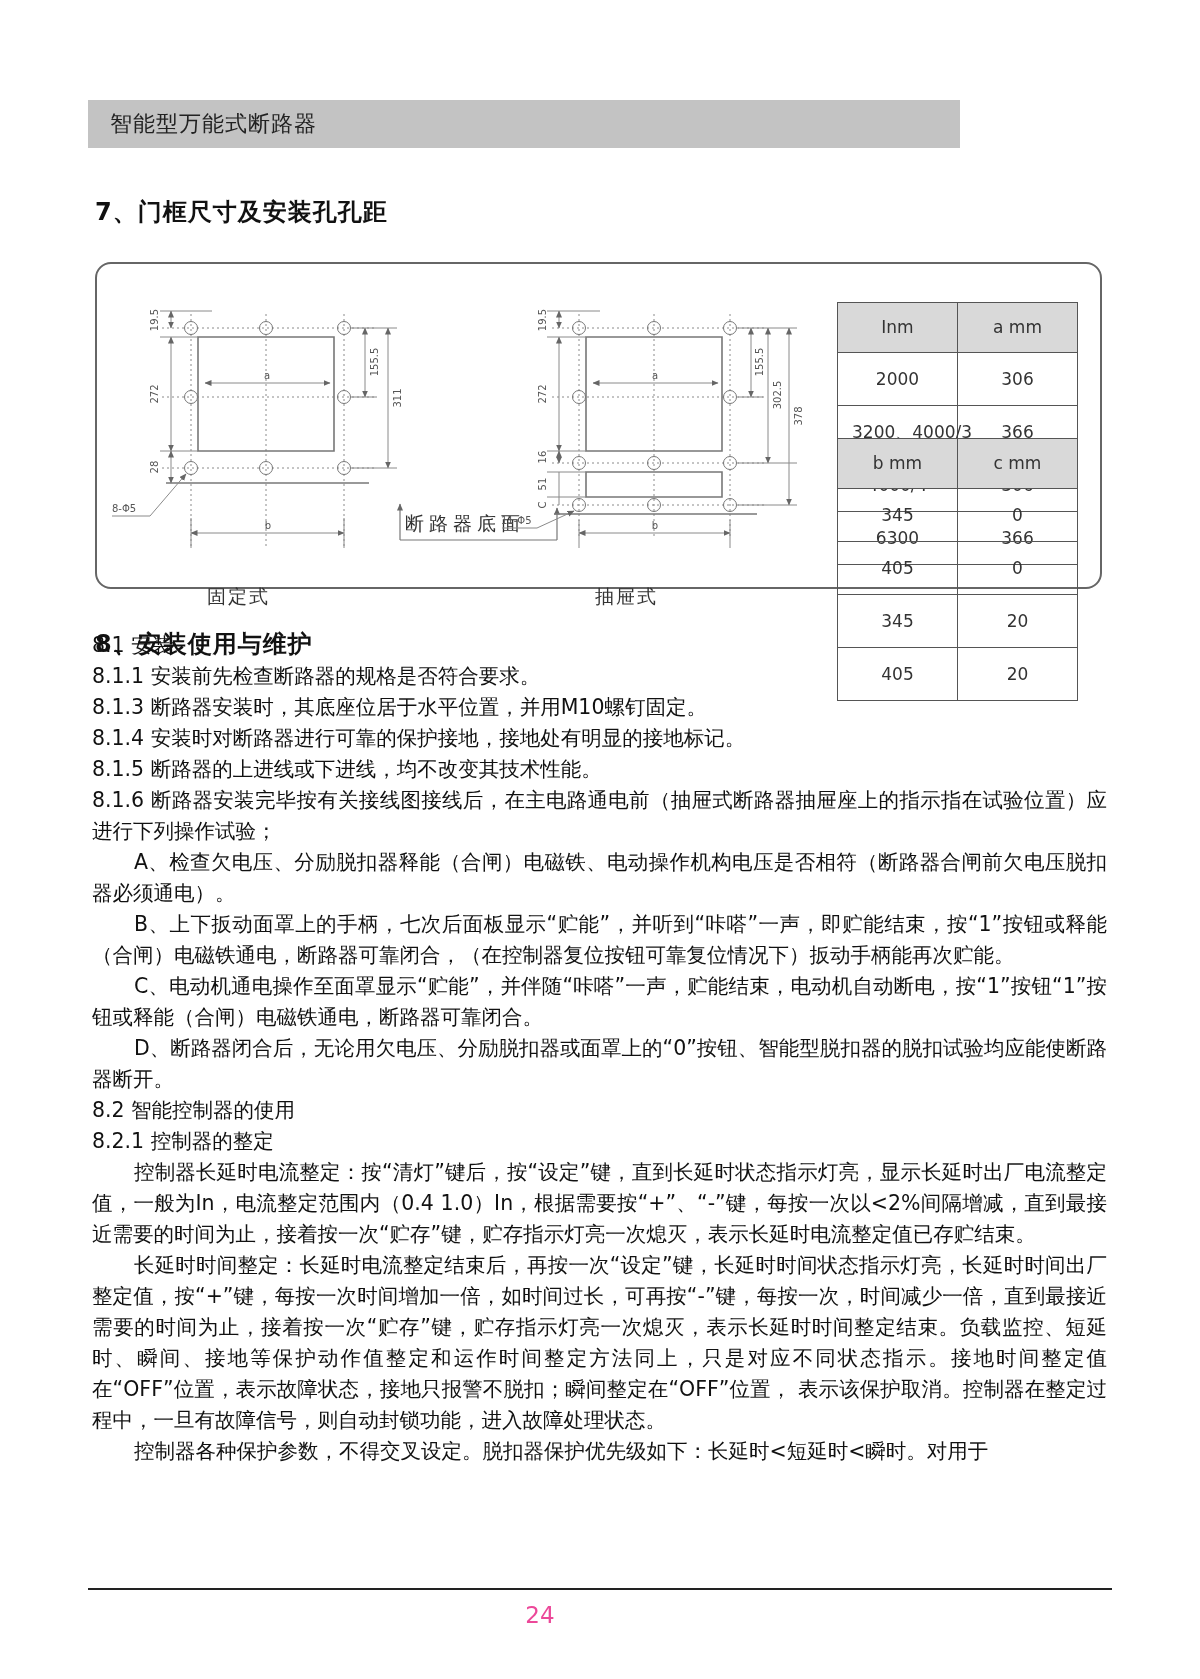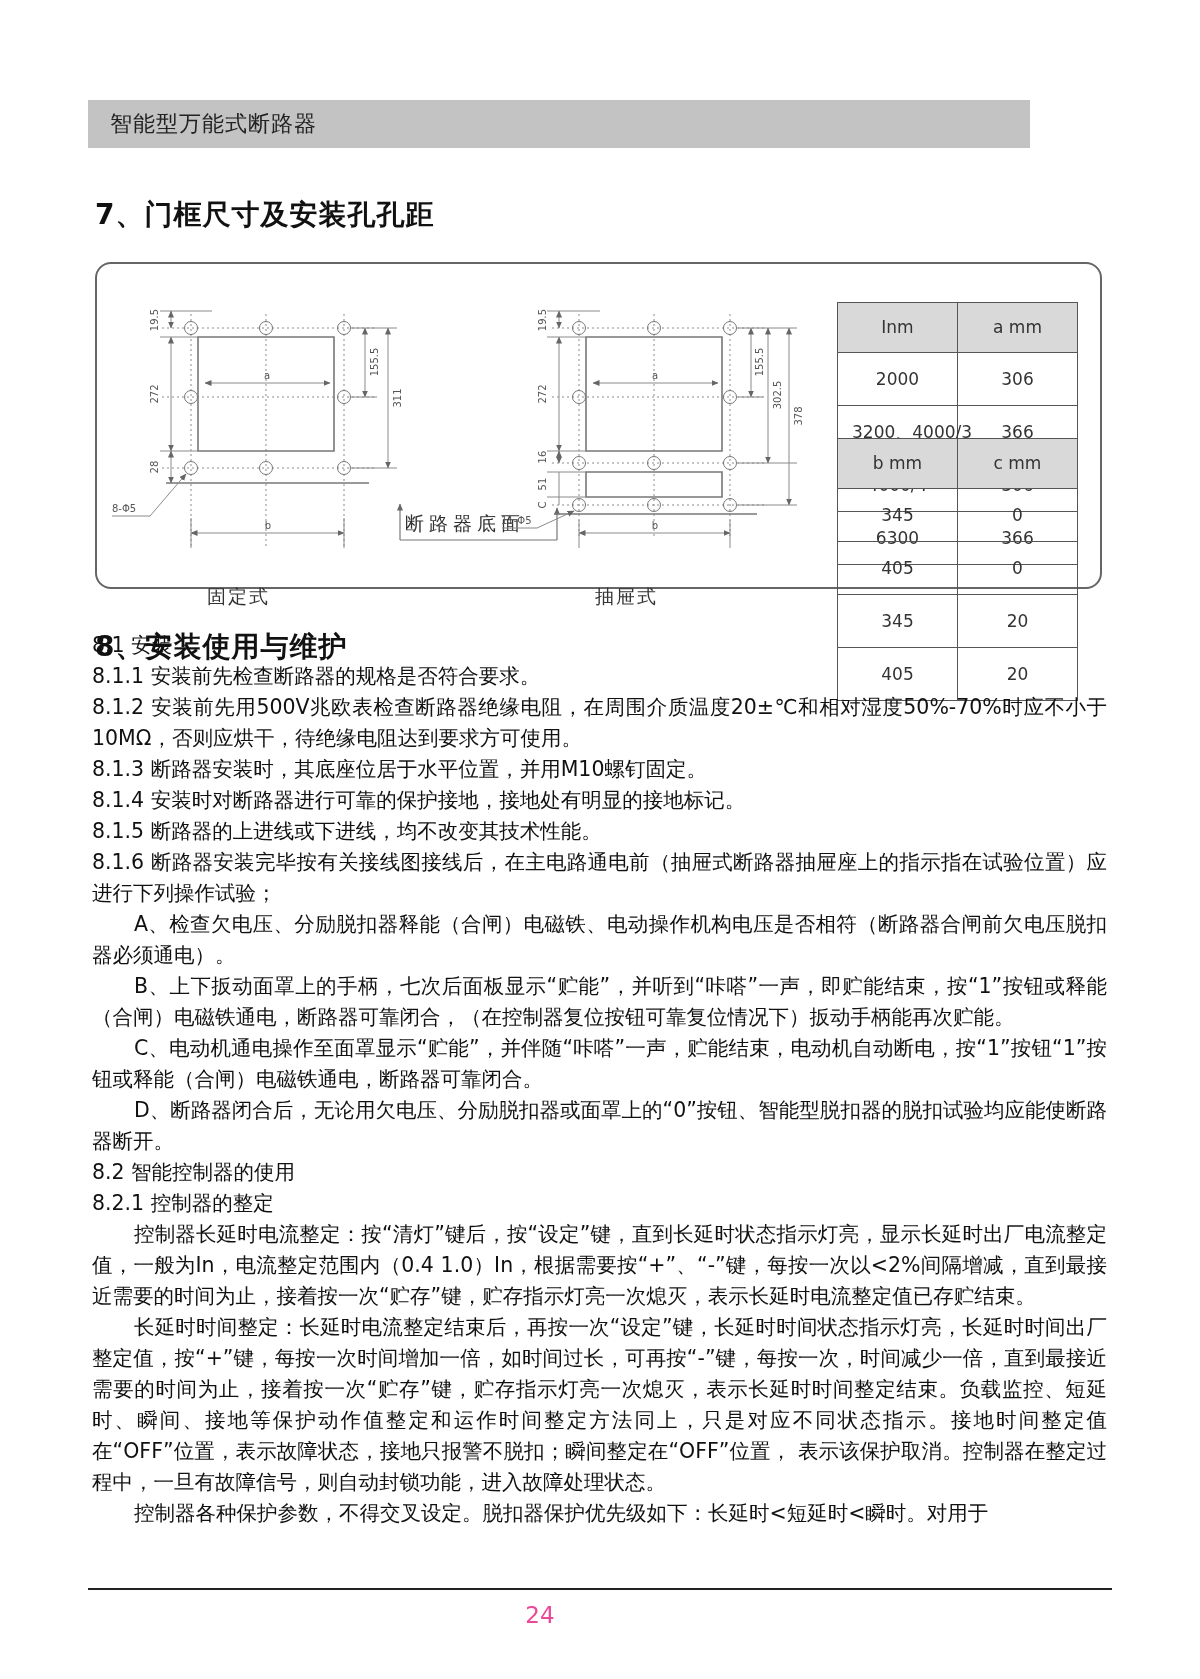--- a/index.html
+++ b/index.html
@@ -2,26 +2,26 @@
 <html><head>
 <meta charset="utf-8">
 <style>
   html,body{margin:0;padding:0;}
   body{
     width:1200px;height:1679px;position:relative;background:#ffffff;
     font-family:"DejaVu Sans","Liberation Sans",sans-serif;color:#1a1a1a;
   }
   
   .header-bar{
-    position:absolute;left:88px;top:100px;width:942px;height:48px;
+    position:absolute;left:88px;top:100px;width:872px;height:48px;
     background:#c3c3c3;display:flex;align-items:center;
   }
   .header-bar span{font-size:22px;color:#222;margin-left:22px;letter-spacing:1px;}
   
-  .sec-title{position:absolute;left:95px;font-size:28px;font-weight:bold;color:#111;letter-spacing:1px;}
+  .sec-title{position:absolute;left:95px;font-size:24px;font-weight:bold;color:#111;letter-spacing:1px;}
   #sec7-title{top:196px;}
   #sec8-title{top:628px;}
   
   .panel{
     position:absolute;left:95px;top:262px;width:1003px;height:323px;
     border:2px solid #666;border-radius:16px;background:#fff;
   }
   .panel svg{position:absolute;}
   .fig-caption{position:absolute;font-size:19px;color:#333;letter-spacing:2px;margin-top:36px;}
   .bottom-label{position:absolute;left:308px;top:247px;font-size:19px;color:#333;letter-spacing:5px;white-space:nowrap;}
@@ -271,21 +271,20 @@
         </tr>
   </tbody>
     </table>
 </div>
 
 <div class="sec-title" id="sec8-title">8、安装使用与维护</div>
 
 <div class="textblock">
   <p>8.1 安装</p>
   <p>8.1.1 安装前先检查断路器的规格是否符合要求。</p>
-  <p>8.1.2 安装前先用500V兆欧表检查断路器绝缘电阻，在周围介质温度20±℃和相对湿度50%-70%时应不小于10MΩ，否则应烘干，待绝缘电阻达到要求方可使用。</p>
   <p>8.1.3 断路器安装时，其底座位居于水平位置，并用M10螺钉固定。</p>
   <p>8.1.4 安装时对断路器进行可靠的保护接地，接地处有明显的接地标记。</p>
   <p>8.1.5 断路器的上进线或下进线，均不改变其技术性能。</p>
   <p>8.1.6 断路器安装完毕按有关接线图接线后，在主电路通电前（抽屉式断路器抽屉座上的指示指在试验位置）应进行下列操作试验；</p>
   <p class="ind">A、检查欠电压、分励脱扣器释能（合闸）电磁铁、电动操作机构电压是否相符（断路器合闸前欠电压脱扣器必须通电）。</p>
   <p class="ind">B、上下扳动面罩上的手柄，七次后面板显示“贮能”，并听到“咔嗒”一声，即贮能结束，按“1”按钮或释能（合闸）电磁铁通电，断路器可靠闭合，（在控制器复位按钮可靠复位情况下）扳动手柄能再次贮能。</p>
   <p class="ind">C、电动机通电操作至面罩显示“贮能”，并伴随“咔嗒”一声，贮能结束，电动机自动断电，按“1”按钮“1”按钮或释能（合闸）电磁铁通电，断路器可靠闭合。</p>
   <p class="ind">D、断路器闭合后，无论用欠电压、分励脱扣器或面罩上的“0”按钮、智能型脱扣器的脱扣试验均应能使断路器断开。</p>
   <p>8.2 智能控制器的使用</p>
   <p>8.2.1 控制器的整定</p>

